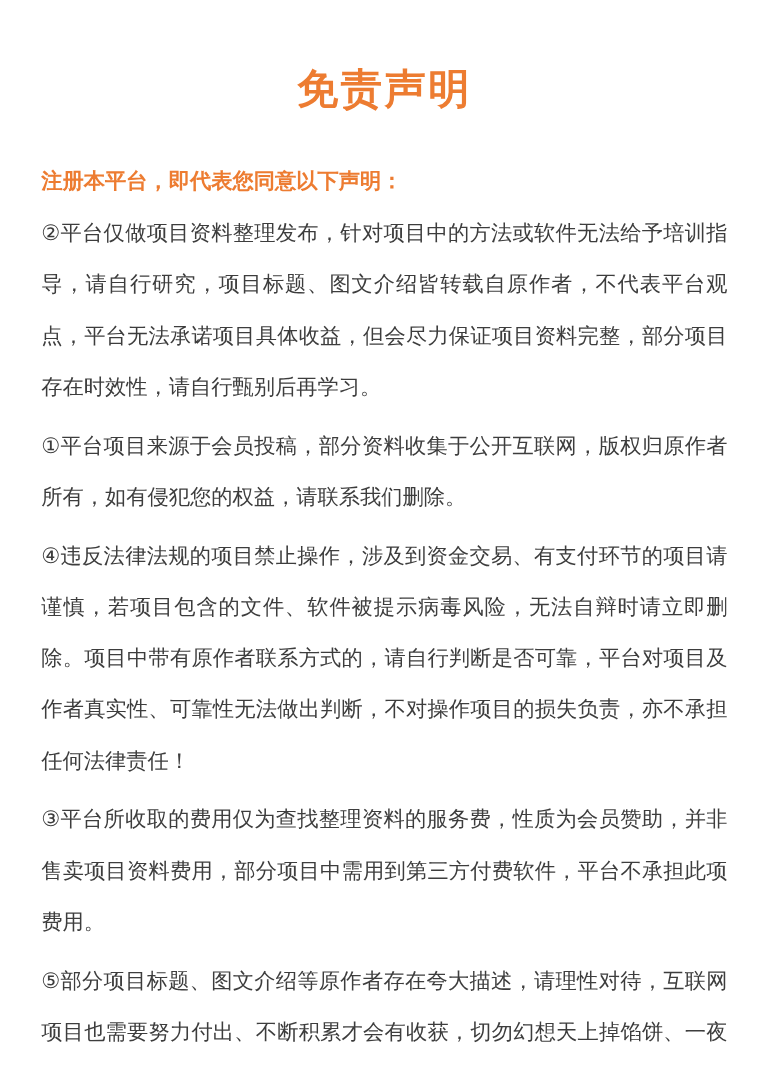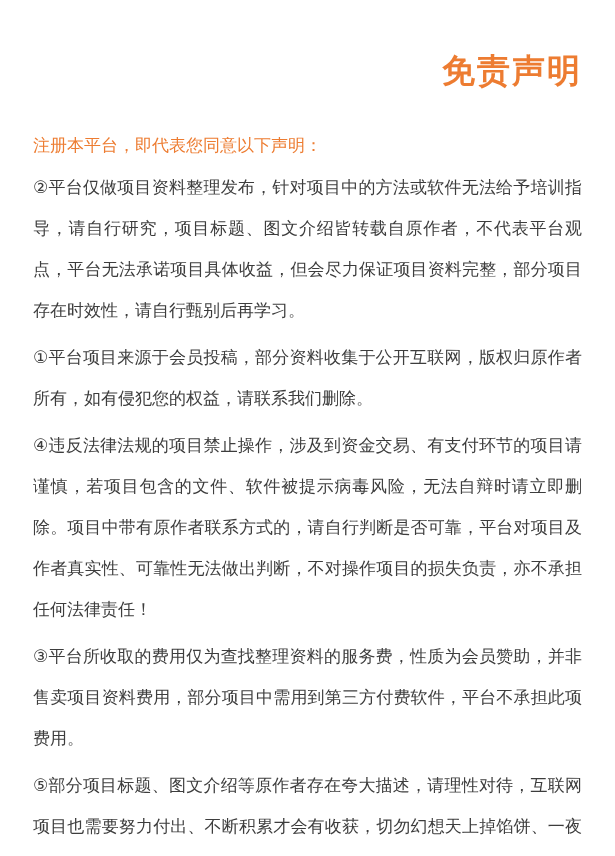--- a/index.html
+++ b/index.html
@@ -16,32 +16,32 @@
   .page {
     box-sizing: border-box;
     width: 615px;
     height: 856px;
     padding: 0 33px;
     background: #ffffff;
   }
   .doc-title {
     margin: 0;
     padding-top: 50px;
-    text-align: right;
+    text-align: center;
     font-size: 33px;
     font-weight: bold;
     letter-spacing: 2px;
     color: #ED7C31;
     line-height: 1.3;
   }
   .doc-intro {
     margin: 0;
     padding-top: 42px;
     font-size: 17px;
-    font-weight: normal;
+    font-weight: bold;
     color: #ED7C31;
     line-height: 1.2;
   }
   .doc-body {
     padding-top: 12px;
   }
   .doc-paragraph {
     margin: 0 0 6px 0;
     font-size: 17px;
     color: #3D3D3D;

